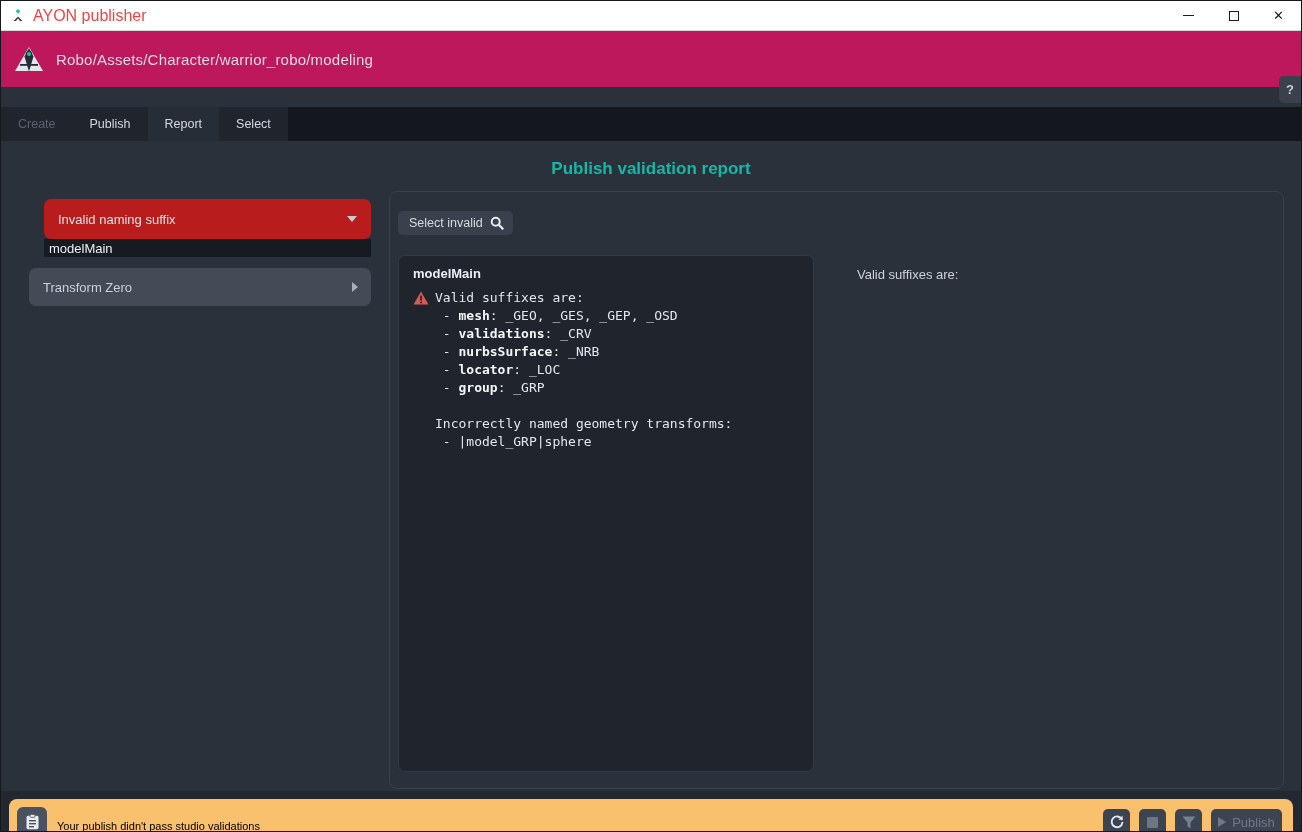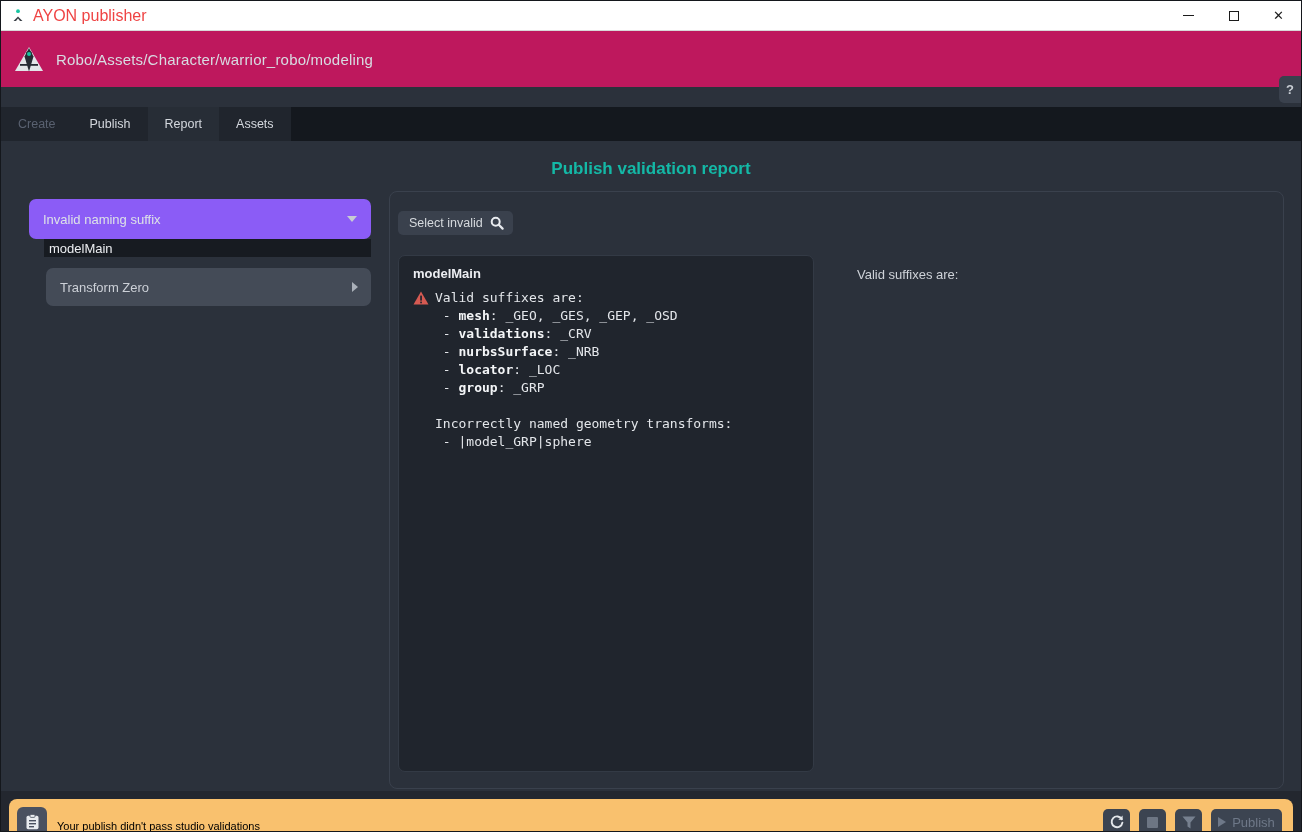--- a/index.html
+++ b/index.html
@@ -47,43 +47,43 @@
   .tabbar-rest { flex:1; background:#14181e; }
   
   .page-body { position:relative; height:650px; background:#2b313b; }
   .page-title {
     position:absolute; top:18px; left:0; right:0; text-align:center;
     font-size:17px; font-weight:bold; color:#14b8a6;
   }
   
   .left-panel { position:absolute; left:28px; top:58px; width:342px; }
   .validator-header {
-    height:40px; background:#8b5cf6; border-radius:7px;
+    height:40px; background:#b91c1c; border-radius:7px;
     display:flex; align-items:center; padding:0 14px;
-    font-size:13px; color:#dde2e7; position:relative; cursor:default;
+    font-size:13px; color:#dde2e7; position:relative; cursor:default;margin-left:15px;
   }
   .chev-down {
     position:absolute; right:14px; top:17px;
     width:0; height:0; border-left:5px solid transparent; border-right:5px solid transparent;
     border-top:6px solid #c7ccd3;
   }
   .chev-right {
     position:absolute; right:13px; top:14px;
     width:0; height:0; border-top:5px solid transparent; border-bottom:5px solid transparent;
     border-left:6px solid #aab0b9;
   }
   .validator-instance {
     margin-left:15px; width:327px; height:18px; background:#171b21;
     display:flex; align-items:center; padding-left:5px;
     font-size:13px; color:#eceef1; cursor:default;
   }
   .validator-collapsed {
     margin-top:11px; height:38px; background:#444b57; border-radius:7px;
     display:flex; align-items:center; padding:0 14px;
-    font-size:13px; color:#ccd0d7; position:relative; cursor:default;margin-left:17px;
+    font-size:13px; color:#ccd0d7; position:relative; cursor:default;
   }
   
   .main-container {
     position:absolute; left:388px; top:50px; width:895px; height:598px;
     border:1px solid #3a414d; border-radius:8px;
   }
   .select-invalid-btn {
     position:absolute; left:8px; top:19px; height:24px; padding:0 9px 0 11px;
     background:#3a414d; border-radius:5px; display:flex; align-items:center; gap:7px;
     font-size:12.5px; color:#d6dade; cursor:default;
@@ -164,21 +164,21 @@
       <circle cx="15" cy="8" r="2" fill="#16c5a2"></circle>
     </svg>
     <span class="breadcrumb">Robo/Assets/Character/warrior_robo/modeling</span>
     <div class="help-btn">?</div>
   </div>
 
   <div class="tabbar">
     <div class="tab disabled">Create</div>
     <div class="tab">Publish</div>
     <div class="tab active">Report</div>
-    <div class="tab">Assets</div>
+    <div class="tab">Select</div>
     <div class="tabbar-rest"></div>
   </div>
 
   <div class="page-body">
     <div class="page-title">Publish validation report</div>
 
     <div class="left-panel">
       <div class="validator-header">
         <span>Invalid naming suffix</span>
         <span class="chev-down"></span>

